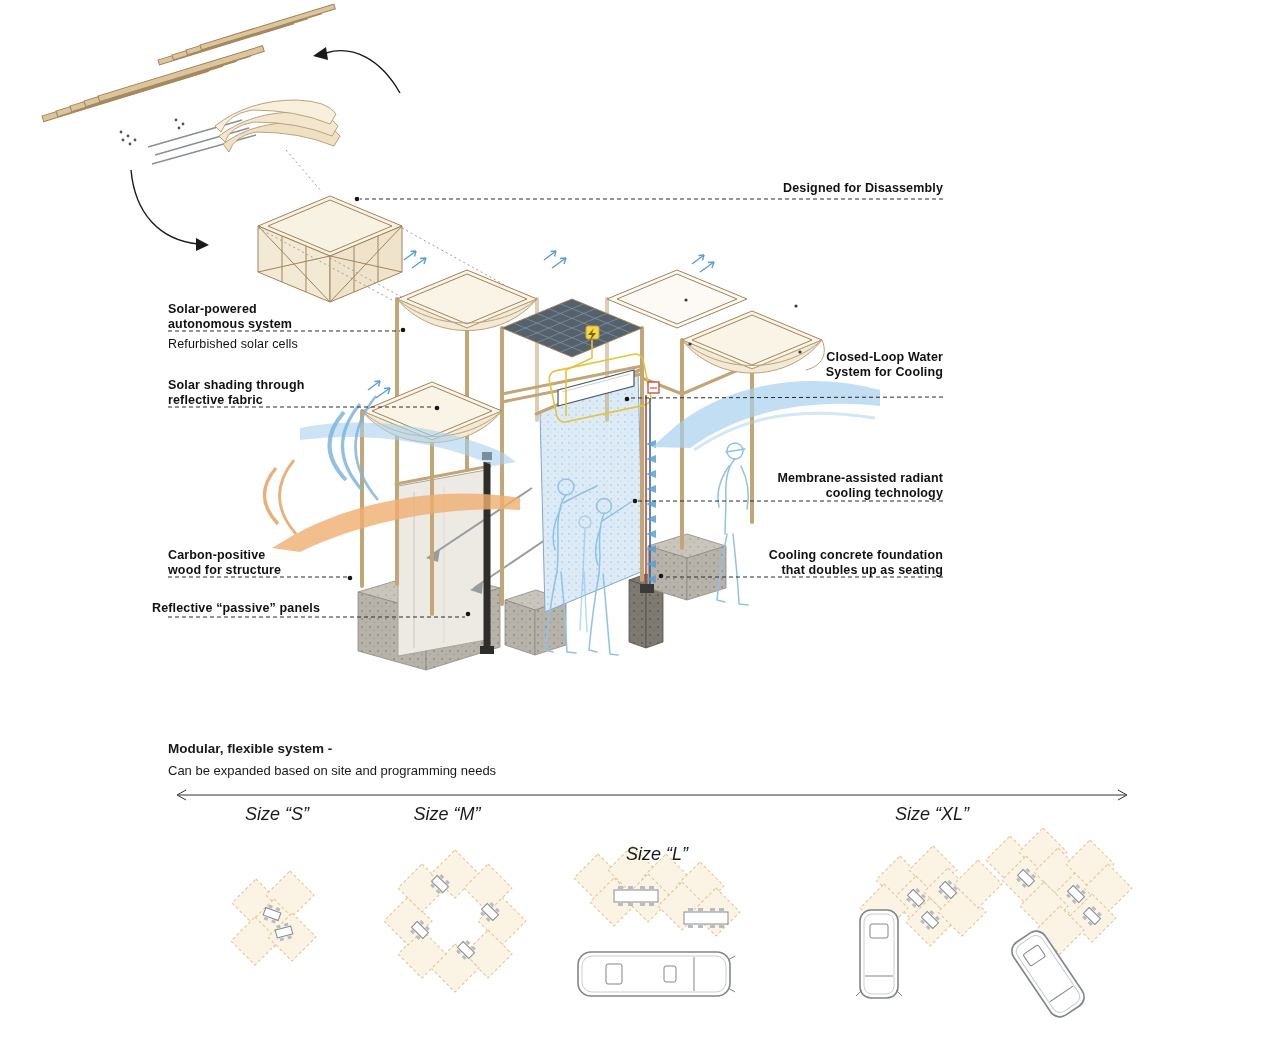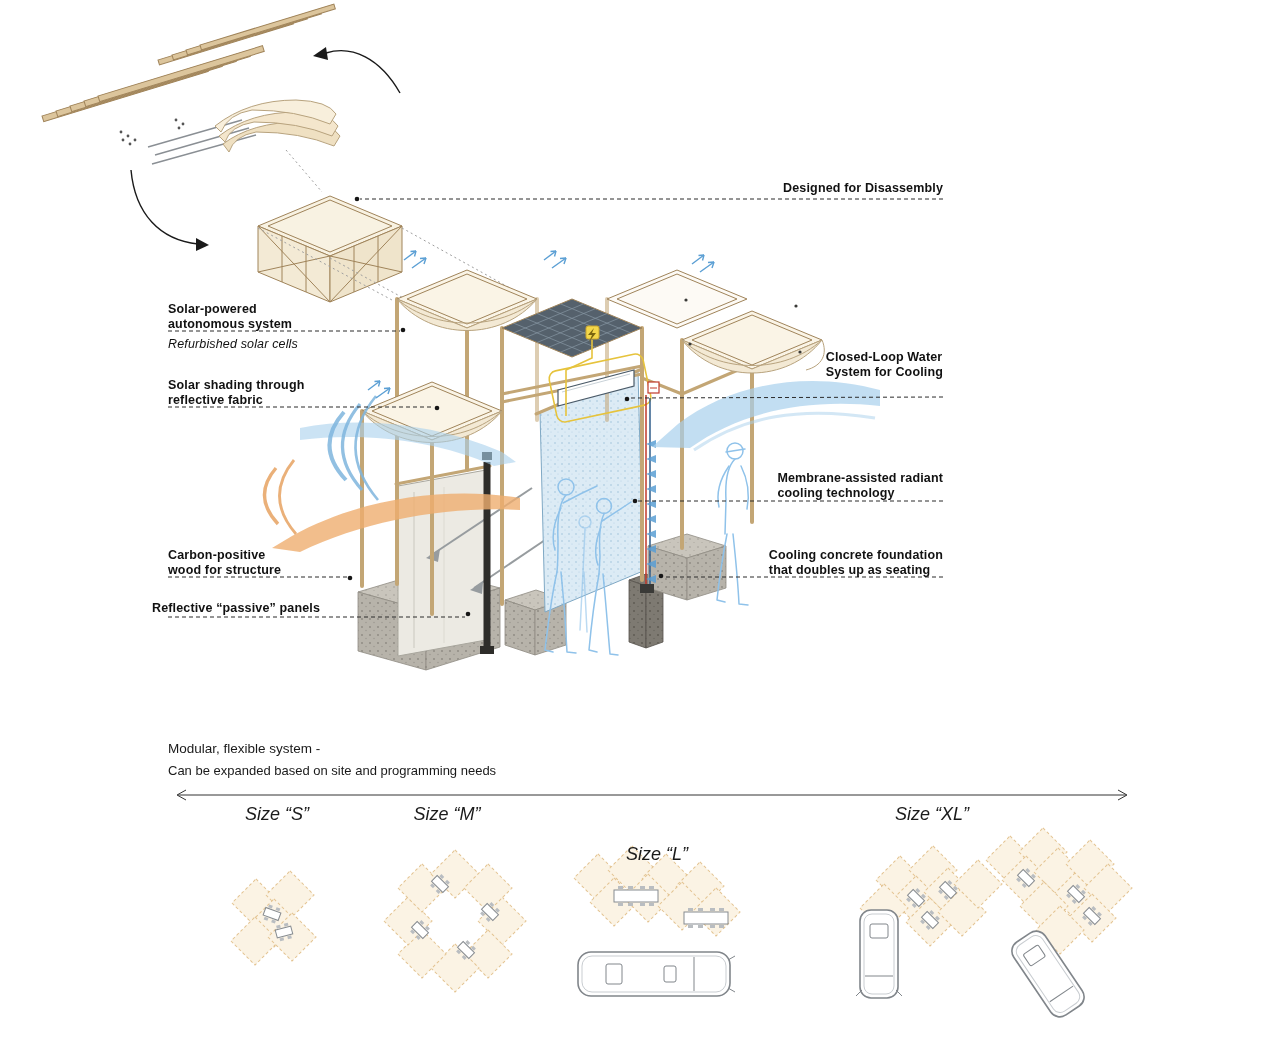--- a/index.html
+++ b/index.html
@@ -1,24 +1,24 @@
 <!DOCTYPE html>
 <html><head>
 <meta charset="utf-8">
 <style>
   *{margin:0;padding:0;box-sizing:border-box}
   html,body{background:#ffffff}
   body{font-family:"Liberation Sans",sans-serif;color:#1a1a1a}
   .canvas{position:relative;width:1280px;height:1037px;background:#fff;overflow:hidden}
   svg.scene{position:absolute;left:0;top:0}
   .label{position:absolute;font-size:12.5px;line-height:14.5px;letter-spacing:.15px;color:#111}
-  .label.right{}
+  .label.right{text-align:right}
   .b{font-weight:bold}
-  .i{font-style:italic;font-weight:normal}
-  .heading{position:absolute;font-size:13.5px;font-weight:normal}
+  .i{font-weight:normal}
+  .heading{position:absolute;font-size:13.5px;font-weight:bold}
   .subheading{position:absolute;font-size:13px}
   .size-label{position:absolute;font-size:18px;font-style:italic;transform:translateX(-50%);white-space:nowrap}
   .leader{stroke:#2b2b2b;stroke-width:1;stroke-dasharray:4 3;fill:none}
   .ldot{fill:#161616}
   .wood{stroke:#a0845a;fill:#dcc59c}
   .col{stroke:#c3a675;stroke-width:4;stroke-linecap:round}
   .beam{stroke:#c3a675;stroke-width:3;stroke-linecap:round}
   .fig{stroke:#8fc2ea;stroke-width:1.5;fill:none;stroke-linecap:round}
 </style>
 </head>

